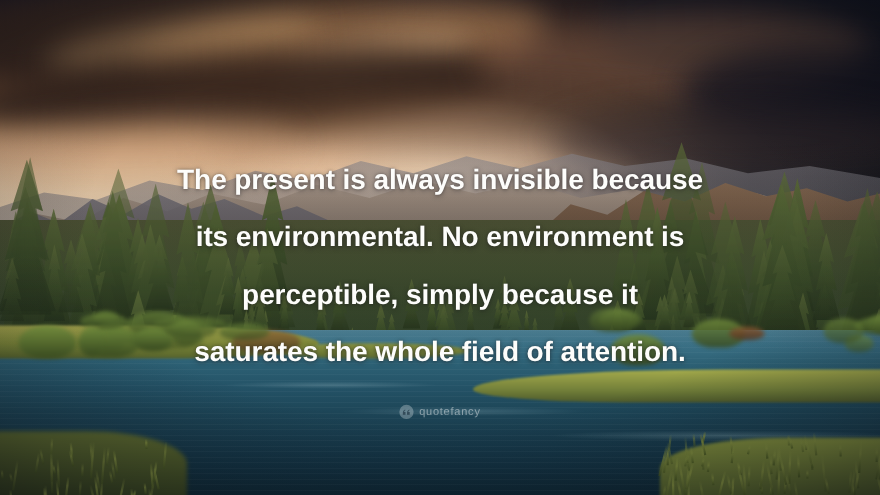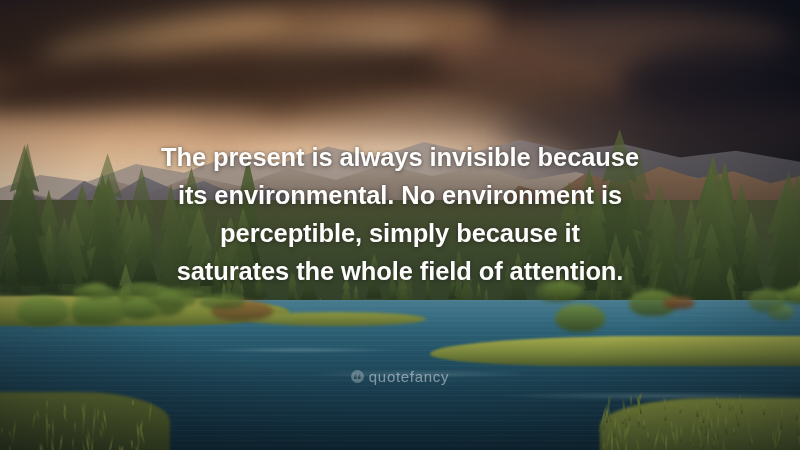--- a/index.html
+++ b/index.html
@@ -196,21 +196,21 @@
     left:100px; top:138px;
     width:600px;
     text-align:center;
     z-index:30;
   }
 
   .quote-text {
     font-family:"Liberation Sans", sans-serif;
     font-size:25.5px;
     font-weight:bold;
-    line-height:38px;
+    line-height:52px;
     color:#fdfdfb;
     letter-spacing:-0.1px;
     text-shadow:0 1px 5px rgba(28,26,30,0.50), 0 0 2px rgba(40,36,40,0.35);
     white-space:pre-line;
   }
 
   .attribution-wrap {
     position:absolute;
     left:0; top:296px; width:800px;
     text-align:center;
@@ -243,21 +243,21 @@
   .wm-badge {
     width:13px; height:13px; border-radius:50%;
     background:rgba(255,255,255,0.55);
     display:flex; align-items:center; justify-content:center;
     flex:0 0 auto;
   }
   .wm-badge svg { display:block; }
 
   .wm-label {
     font-family:"Liberation Sans", sans-serif;
-    font-size:15px;
+    font-size:10px;
     font-weight:normal;
     color:rgba(255,255,255,0.88);
     letter-spacing:0.7px;
   }
 </style>
 </head>
 <body>
 
 <div id="stage">
 

